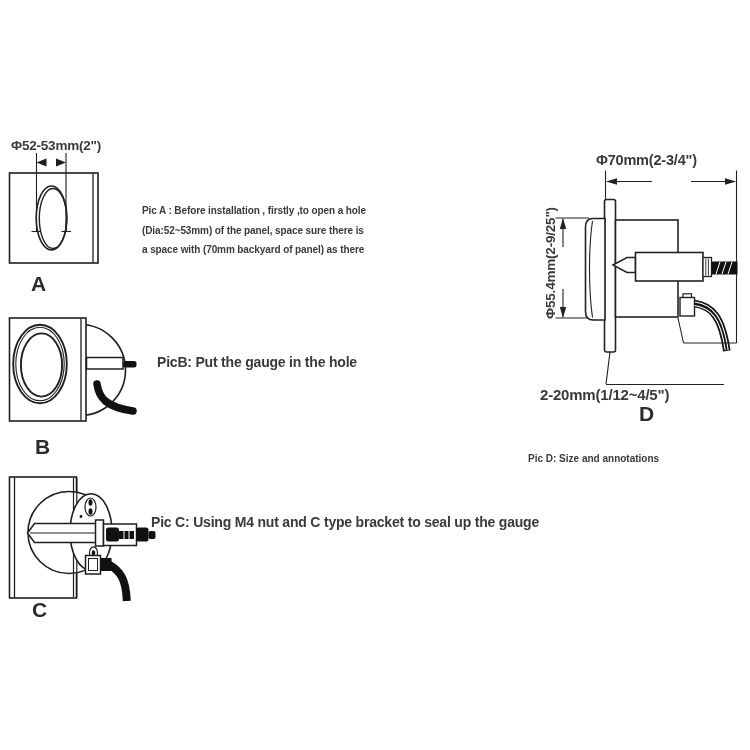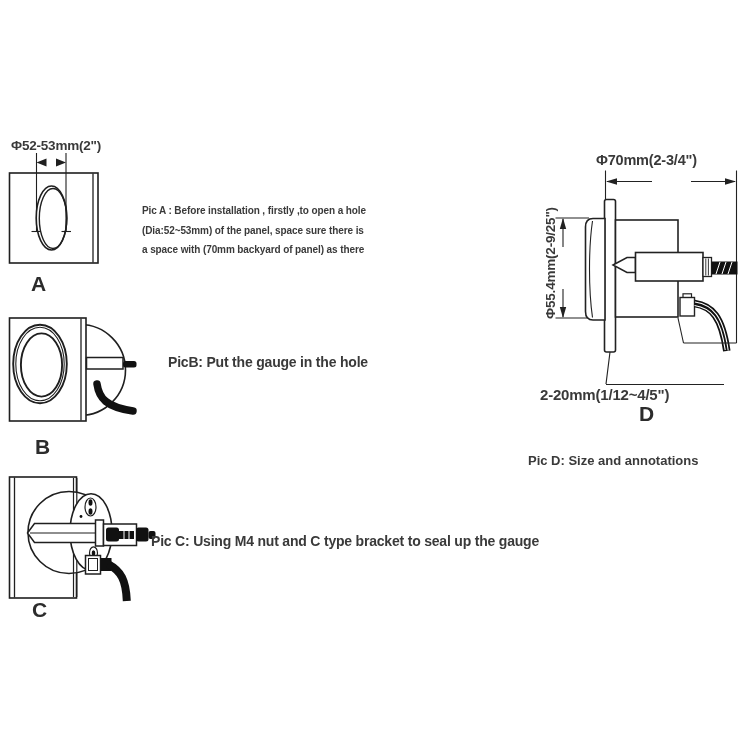--- a/index.html
+++ b/index.html
@@ -118,31 +118,31 @@
   <div class="txt dim" style="left:11px;top:138px;">Φ52-53mm(2")</div>
 
   <div class="txt cap-multi" style="left:142px;top:201px;">
     <span>Pic A : Before installation , firstly ,to open a hole</span>
     <span>(Dia:52~53mm) of the panel, space sure there is</span>
     <span>a space with (70mm backyard of panel)  as there</span>
   </div>
 
   <div class="txt letter" style="left:31px;top:272px;">A</div>
 
-  <div class="txt cap" style="left:168px;top:354px;">PicB: Put the gauge in the hole</div>
+  <div class="txt cap" style="left:157px;top:354px;">PicB: Put the gauge in the hole</div>
 
   <div class="txt letter" style="left:35px;top:435px;">B</div>
 
-  <div class="txt cap" style="left:151px;top:514px;margin-top:19px;">Pic C: Using M4 nut and C type bracket to seal up the gauge</div>
+  <div class="txt cap" style="left:151px;top:514px;">Pic C: Using M4 nut and C type bracket to seal up the gauge</div>
 
   <div class="txt letter" style="left:32px;top:598px;">C</div>
 
   <div class="txt dim" style="left:596px;top:152px;font-size:14.5px;">Φ70mm(2-3/4")</div>
 
   <div class="txt dim" id="dim-d-left" style="left:550px;top:263px;">Φ55.4mm(2-9/25")</div>
 
   <div class="txt dim" style="left:540px;top:386px;font-size:15px;">2-20mm(1/12~4/5")</div>
 
   <div class="txt letter" style="left:639px;top:402px;">D</div>
 
-  <div class="txt" style="left:528px;top:453px;font-size:13px;">Pic D: Size and annotations</div>
+  <div class="txt" style="left:528px;top:453px;font-size:10px;">Pic D: Size and annotations</div>
 
 </div>
 
 </body></html>

